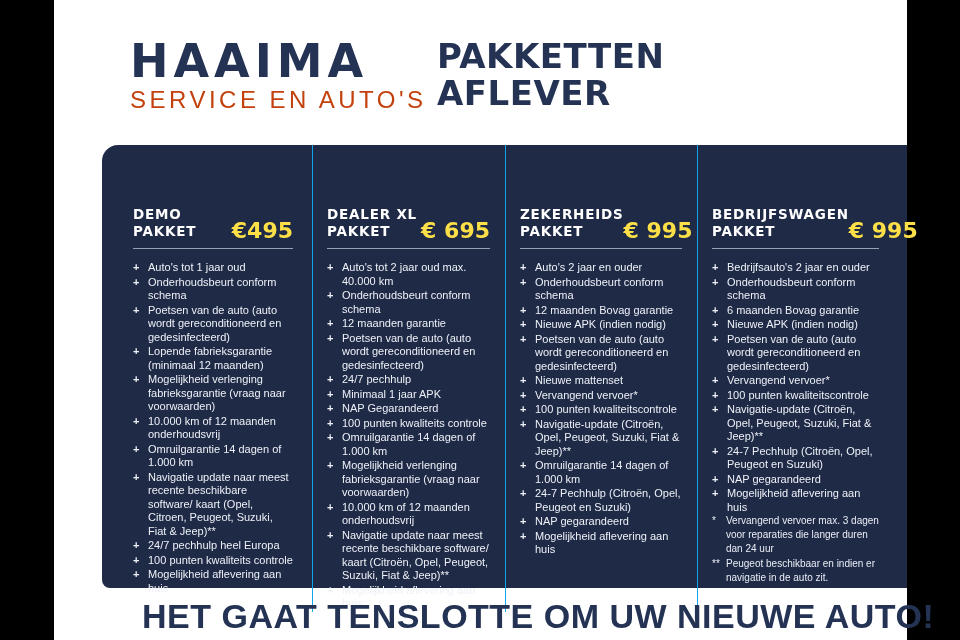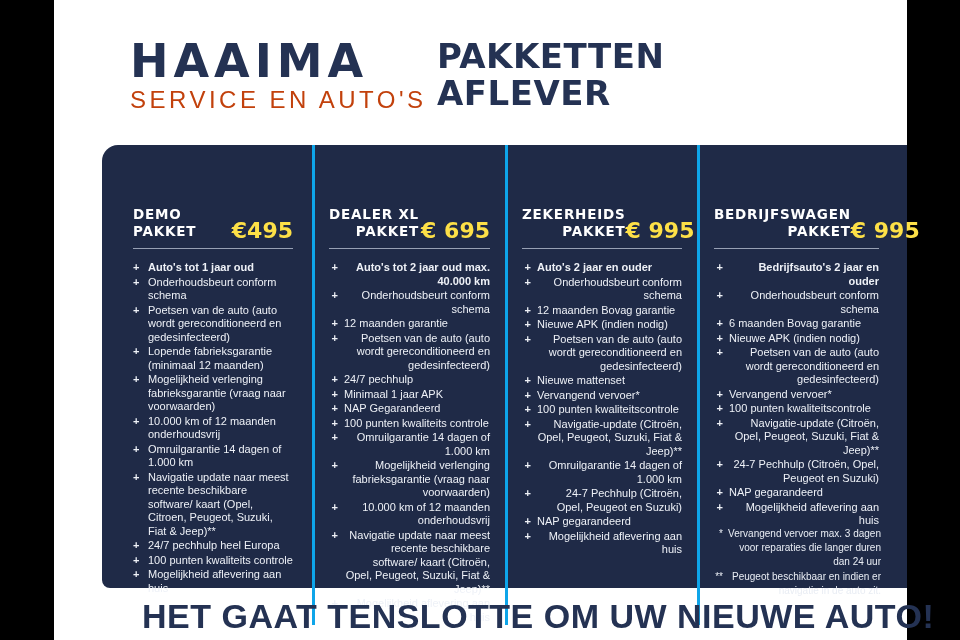--- a/index.html
+++ b/index.html
@@ -14,35 +14,35 @@
   .logo-tagline{font-family:"Liberation Sans",sans-serif;font-weight:400;font-size:24px;
              line-height:26px;letter-spacing:3.5px;color:#c2410c;margin-top:3px;}
   .doc-title{position:absolute;left:383px;top:38px;font-family:"DejaVu Sans",sans-serif;
              font-weight:700;font-size:34px;line-height:37px;letter-spacing:0.5px;color:#243253;}
 
   
   .panel{position:absolute;left:48px;top:145px;width:805px;height:443px;background:#1f2a47;
          border-radius:16px 0 0 8px;display:grid;grid-template-columns:210px 193px 192px 1fr;}
   .col{padding:17px 15px 0 14px;box-sizing:border-box;min-width:0;}
   .col.first{padding-left:31px;padding-right:19px;}
-  .col.bordered{border-left:3px solid #0ea5e9;text-align:right;}
+  .col.bordered{border-left:1px solid #0ea5e9;}
   .col.last{padding-right:28px;position:relative;}
 
   .col-head{display:flex;align-items:flex-end;justify-content:space-between;margin-top:44px;}
   .col-name{font-family:"DejaVu Sans",sans-serif;font-weight:700;font-size:13.5px;
             line-height:17px;letter-spacing:0.8px;color:#ffffff;white-space:nowrap;}
   .col-price{font-family:"DejaVu Sans",sans-serif;font-weight:700;font-size:22px;
              line-height:22px;color:#fde047;transform:translateY(2px);white-space:nowrap;}
   .col-rule{border-bottom:1.5px solid #97a0b4;margin-top:8px;}
 
   .items{list-style:none;margin:12px 0 0;padding:0;}
   .items li{display:flex;gap:6px;font-size:11px;line-height:13.5px;color:#eef1f7;
             margin-bottom:1px;}
   .items li .plus{flex:0 0 9px;font-weight:700;}
-  .items li.bold .txt{font-weight:700;}
+  .items li.bold .txt{font-weight:400;}
 
   .footnotes{position:absolute;left:14px;right:26px;bottom:26px;color:#e9edf4;
              font-size:10px;line-height:14px;}
   .fn{display:flex;gap:5px;margin-bottom:1px;}
   .fn .marker{flex:0 0 auto;min-width:9px;}
 
   .tagline{position:absolute;left:48px;top:598px;font-family:"Liberation Sans",sans-serif;
            font-weight:700;font-size:34px;line-height:36px;letter-spacing:0.5px;color:#243253;
            white-space:nowrap;margin-left:40px;}
 </style>

